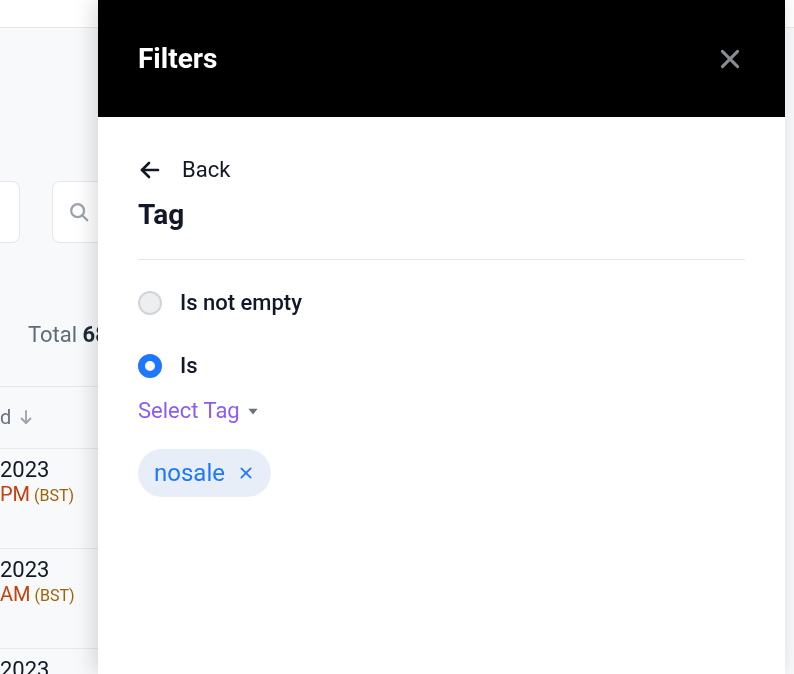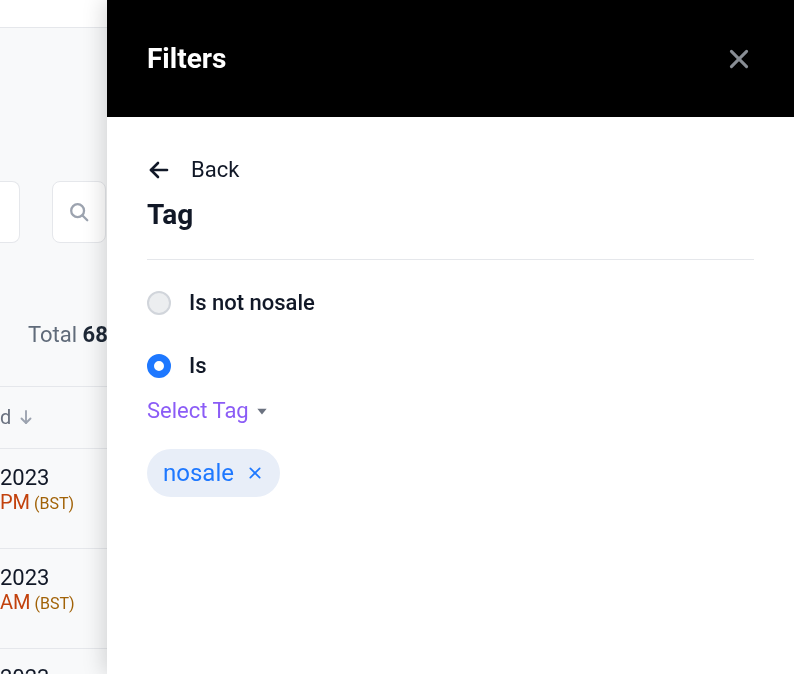--- a/index.html
+++ b/index.html
@@ -8,29 +8,29 @@
     .backdrop { position: absolute; top: 0; left: 0; width: 100%; height: 100%; background: #f8f9fa; }
     .backdrop-top { width: 100%; height: 28px; background: #fff; border-bottom: 1px solid #e5e7eb; }
     .backdrop-search { position: absolute; top: 181px; left: 52px; width: 54px; height: 62px; background: #fff; border: 1px solid #e5e7eb; border-radius: 8px; display: flex; align-items: center; justify-content: center; }
     .backdrop-search-left { position: absolute; top: 181px; left: 0; width: 20px; height: 62px; background: #fff; border-top: 1px solid #e5e7eb; border-bottom: 1px solid #e5e7eb; border-right: 1px solid #e5e7eb; border-radius: 0 8px 8px 0; }
     
     .backdrop-total { position: absolute; top: 322px; left: 28px; color: #606b7a; font-size: 22px; }
     .backdrop-total strong { color: #1f2937; font-weight: 700; }
     
     .backdrop-row-header { position: absolute; top: 386px; left: 0; width: 110px; padding: 18px 0 18px 0; border-top: 1px solid #e5e7eb; color: #6b7280; font-size: 20px; display: flex; align-items: center; gap: 6px; }
     
-    .backdrop-row { position: absolute; left: 0; width: 110px; padding: 16px 0; border-top: 1px solid #e5e7eb; }
+    .backdrop-row { position: absolute; left: 0; width: 110px; padding: 8px 0; border-top: 1px solid #e5e7eb; }
     .backdrop-row.r1 { top: 448px; }
     .backdrop-row.r2 { top: 548px; }
     .backdrop-row.r3 { top: 648px; border-bottom: none; }
     .backdrop-year { font-size: 22px; color: #111827; }
     .backdrop-time { font-size: 20px; color: #c2410c; }
     .backdrop-tz { font-size: 16px; color: #a16207; }
     
-    .panel { position: absolute; top: 0; left: 107px; width: 687px; height: 674px; background: #fff; box-shadow: -4px 0 20px rgba(0,0,0,0.15); display: flex; flex-direction: column; }
+    .panel { position: absolute; top: 0; left: 98px; width: 687px; height: 674px; background: #fff; box-shadow: -4px 0 20px rgba(0,0,0,0.15); display: flex; flex-direction: column; }
     
     .panel-header { background: #000; color: #fff; height: 117px; display: flex; align-items: center; justify-content: space-between; padding: 0 40px; }
     .panel-title { font-size: 28px; font-weight: 700; }
     .panel-close { width: 30px; height: 30px; color: #9ca3af; cursor: pointer; display: flex; align-items: center; justify-content: center; }
     
     .panel-body { padding: 40px 40px 0 40px; }
     
     .back-row { display: flex; align-items: center; gap: 20px; cursor: pointer; margin-bottom: 16px; }
     .back-arrow { width: 24px; height: 24px; display: flex; align-items: center; justify-content: center; }
     .back-label { font-size: 22px; color: #111827; }
@@ -106,21 +106,21 @@
           </svg>
       </div>
       <div class="back-label">Back</div>
     </div>
     
     <div class="field-title">Tag</div>
     
     <div class="options">
       <div class="radio-row">
         <div class="radio"></div>
-        <div class="radio-label">Is not nosale</div>
+        <div class="radio-label">Is not empty</div>
       </div>
       <div class="radio-row">
         <div class="radio selected"></div>
         <div class="radio-label">Is</div>
       </div>
     </div>
     
     <div class="select-tag-row">
       <span>Select Tag</span>
       <svg width="14" height="14" viewBox="0 0 24 24" fill="#6b7280">

